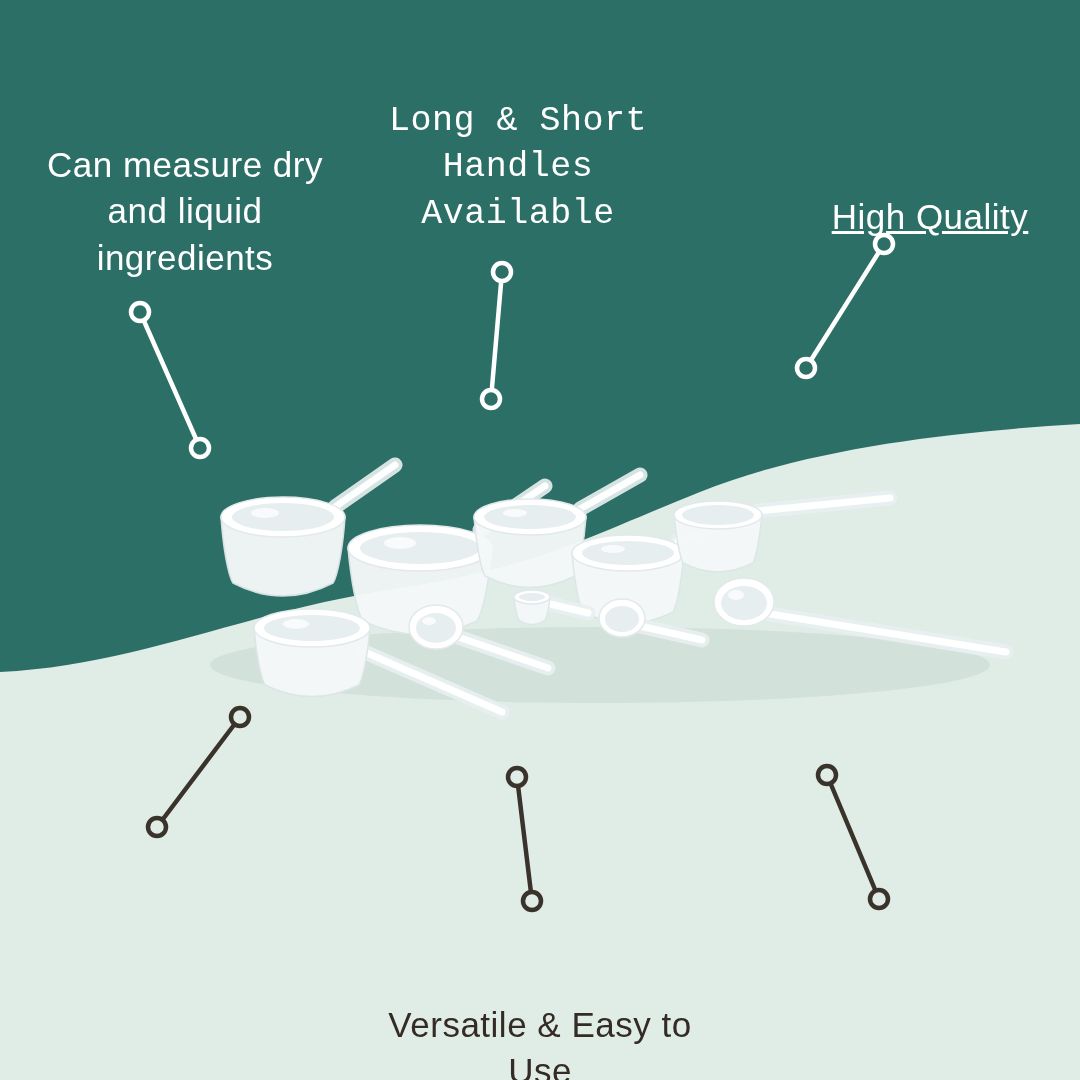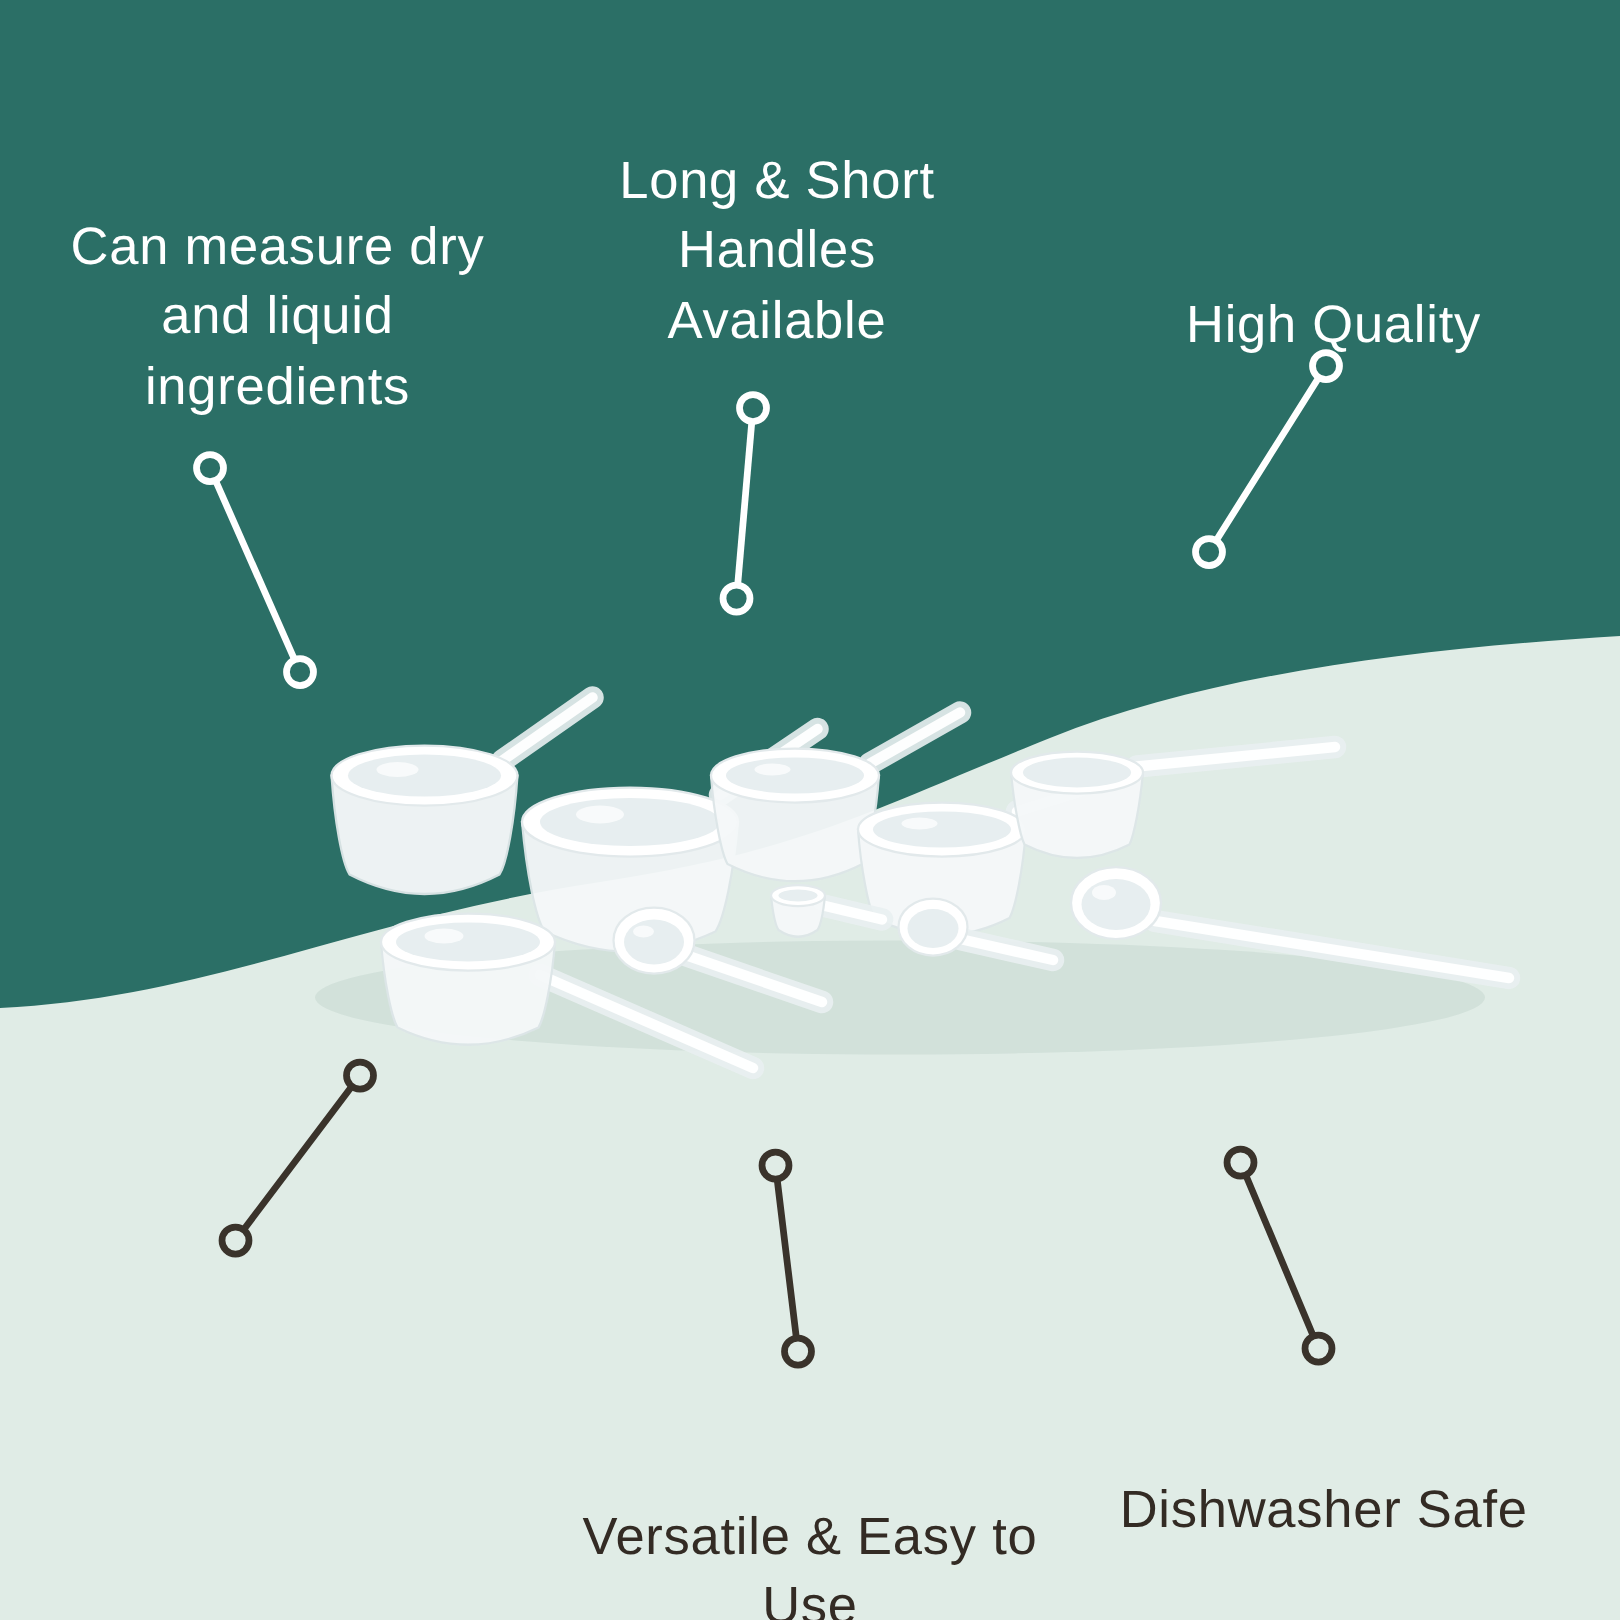--- a/index.html
+++ b/index.html
@@ -178,29 +178,26 @@
       <circle class="conn-dot-dark" cx="827" cy="775" r="9"></circle>
       <circle class="conn-dot-dark" cx="879" cy="899" r="9"></circle>
     </g>
   </svg>
 
   <div class="callout light" style="left:17px;  top:96px;  width:336px;">
     <span>Can measure dry
 and liquid
 ingredients</span>
   </div>
-  <div class="callout light" style="left:368px; top:52px;  width:300px;">
+  <div class="callout light" style="left:368px; top:52px;  width:300px;font-family:Liberation Mono, monospace;">
     <span>Long &amp; Short
 Handles
 Available</span>
   </div>
-  <div class="callout light" style="left:739px; top:148px; width:300px;">
+  <div class="callout light" style="left:780px; top:148px; width:300px;text-decoration:underline;">
     <span>High Quality</span>
   </div>
   <div class="callout dark" style="left:345px; top:956px; width:390px;">
     <span>Versatile &amp; Easy to
 Use</span>
   </div>
-  <div class="callout dark" style="left:695px; top:938px; width:375px;">
-    <span>Dishwasher Safe</span>
-  </div>
 
 </div>
 
 </body></html>

